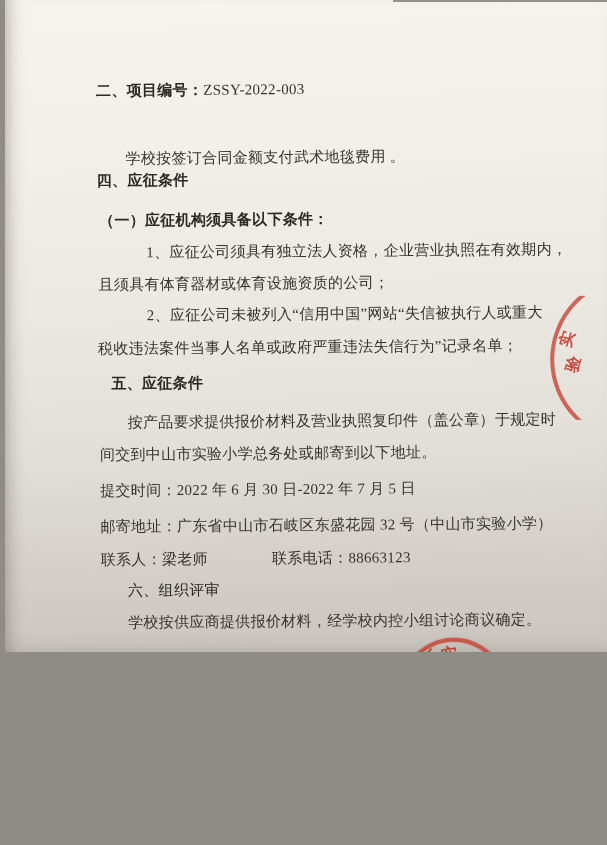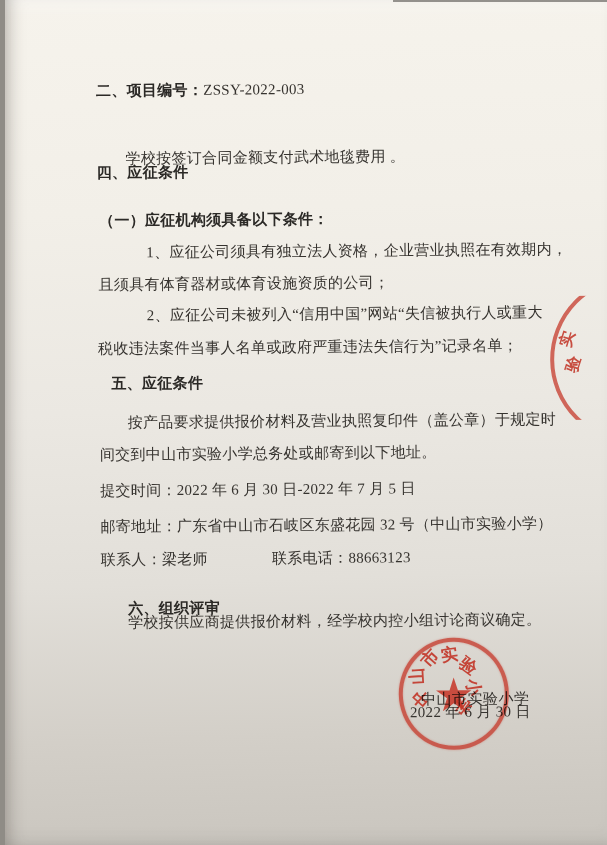--- a/index.html
+++ b/index.html
@@ -1,21 +1,21 @@
 <!DOCTYPE html>
 <html><head>
 <meta charset="utf-8">
 <style>
   html,body{margin:0;padding:0;}
   body{
     width:607px;height:845px;overflow:hidden;
     background:#8f8c86;
     font-family:"Liberation Serif","DejaVu Serif",serif;
   }
-  .photo{position:relative;width:607px;height:845px;overflow:hidden;}
+  .photo{position:relative;width:607px;height:652px;overflow:hidden;}
   .paper{
     position:absolute;left:5px;top:0;right:0;bottom:0;
     background:linear-gradient(178deg,
       #f6f3ec 0%, #f2efe8 25%, #ebe8e2 48%,
       #e2dfd9 68%, #d3cfc8 86%, #c9c5be 100%);
     box-shadow:
       inset 14px 0 18px -12px rgba(60,55,50,.38),
       inset 0 16px 22px -18px rgba(255,255,255,.8),
       inset 0 -12px 22px -16px rgba(70,65,60,.22);
   }
@@ -28,34 +28,34 @@
     transform:rotate(-0.45deg);transform-origin:50% 40%;
     color:#36332f;font-size:15px;line-height:22px;
     letter-spacing:.3px;white-space:nowrap;
   }
   .line{position:absolute;}
   .b{font-weight:bold;color:#2b2926;}
   
   .ln0{left:93px;top:78px;}
   .ln1{left:93px;top:111px;font-weight:bold;color:#2b2926;}
   .ln2{left:122px;top:146px;}
-  .ln3{left:93px;top:160px;font-weight:bold;color:#2b2926;}
+  .ln3{left:93px;top:168px;font-weight:bold;color:#2b2926;}
   .ln4{left:95px;top:208px;font-weight:bold;color:#2b2926;}
   .ln5{left:142px;top:240px;}
   .ln6{left:94px;top:272px;}
   .ln7{left:142px;top:303px;}
   .ln8{left:93px;top:336px;}
   .ln9{left:106px;top:371px;font-weight:bold;color:#2b2926;}
   .ln10{left:122px;top:410px;}
   .ln11{left:94px;top:442px;}
   .ln12{left:94px;top:478px;}
   .ln13{left:94px;top:514px;}
   .ln14{left:94px;top:547px;}
   .ln14 .phone-part{margin-left:64px;}
-  .ln15{left:121px;top:578px;font-weight:bold;color:#2b2926;margin-top:18px;}
+  .ln15{left:121px;top:578px;font-weight:normal;color:#2b2926;}
   .ln16{left:121px;top:610px;}
   .sig{position:absolute;color:#36332f;}
   .sig-org{left:413px;top:669px;letter-spacing:.5px;margin-top:20px;}
   .sig-date{left:402px;top:702px;}
 
   
   .stamp-main{
     position:absolute;left:391px;top:639px;width:110px;height:110px;
     mix-blend-mode:multiply;
   }

